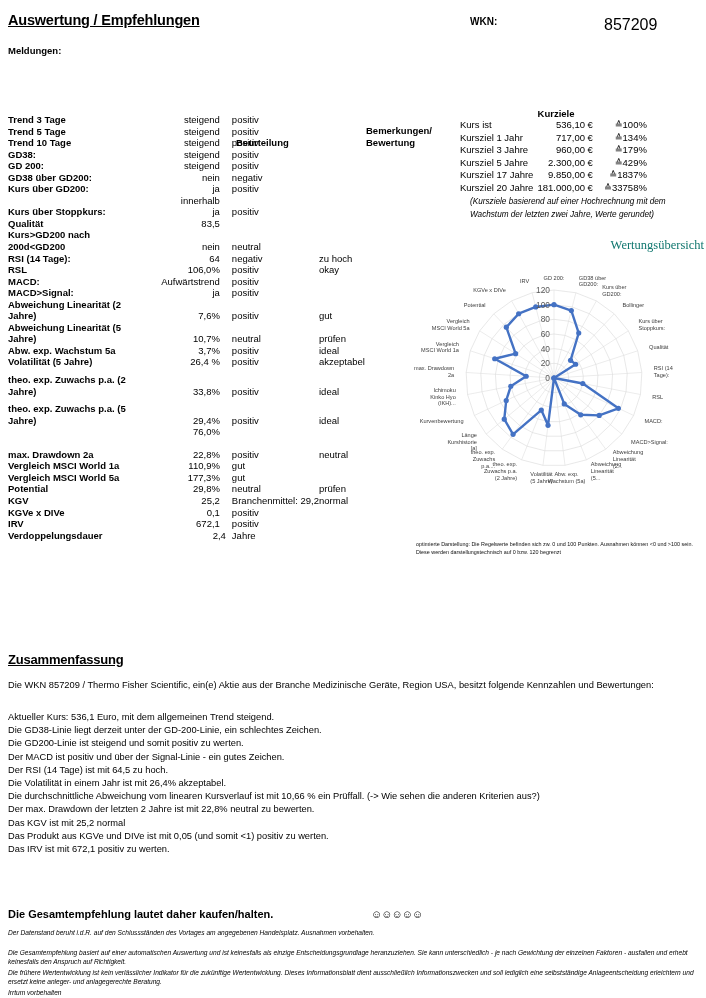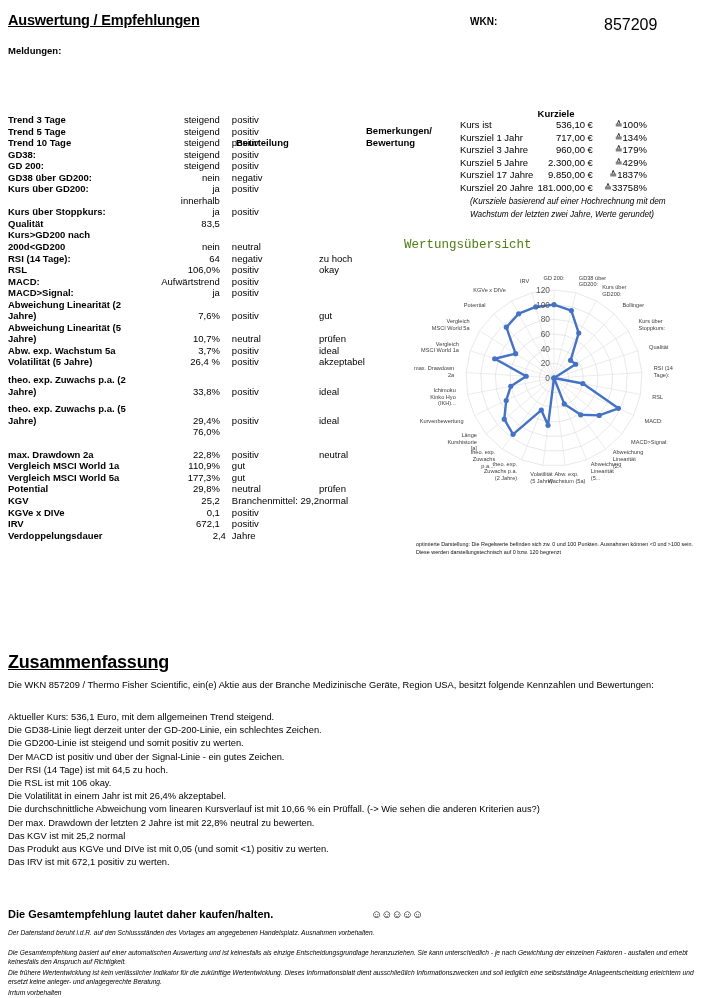--- a/index.html
+++ b/index.html
@@ -74,35 +74,35 @@
     font-size: 8.2px; font-style: italic; line-height: 12.5px;
   }
 
   
   .chart-wrap {
     position: absolute; left: 404px; top: 238px;
     width: 300px; height: 340px;
   }
   .chart-title {
     position: absolute; left: 0; top: 0; width: 300px;
-    text-align: left;
-    font-size: 12.5px; color: #4d7c0f;
-    font-family: Liberation Mono, monospace;
+    text-align: right;
+    font-size: 12.5px; color: #0f766e;
+    font-family: Liberation Serif, serif;
     font-weight: normal;
   }
   .chart-svg { position: absolute; left: 0; top: 28px; }
   .chart-foot {
     position: absolute; left: 12px; top: 303px; width: 280px;
     font-size: 5.4px; line-height: 7.6px; color: #111;
   }
 
   
   .zf-title {
     position: absolute; left: 8px; top: 652px;
-    font-size: 18px; font-weight: bold; text-decoration: underline;
+    font-size: 13px; font-weight: bold; text-decoration: underline;
     letter-spacing: -0.2px;
     text-align: center;
   }
   .zf-intro {
     position: absolute; left: 8px; top: 679px; width: 660px;
     font-size: 9.3px; line-height: 13.2px;
   }
   .zf-lines {
     position: absolute; left: 8px; top: 711px; width: 690px;
     font-size: 9.3px; line-height: 13.2px;
@@ -503,21 +503,20 @@
   </div>
 
   <div class="zf-title">Zusammenfassung</div>
   <div class="zf-intro">Die WKN 857209 / Thermo Fisher Scientific, ein(e) Aktie aus der Branche Medizinische Geräte, Region USA, besitzt folgende Kennzahlen und Bewertungen:</div>
   <div class="zf-lines" id="zf-lines">
       <div>Aktueller Kurs: 536,1 Euro, mit dem allgemeinen Trend steigend.</div>
       <div>Die GD38-Linie liegt derzeit unter der GD-200-Linie, ein schlechtes Zeichen.</div>
       <div>Die GD200-Linie ist steigend und somit positiv zu werten.</div>
       <div>Der MACD ist positiv und über der Signal-Linie - ein gutes Zeichen.</div>
       <div>Der RSI (14 Tage) ist mit 64,5 zu hoch.</div>
-      <div>Die RSL ist mit 106 okay.</div>
       <div>Die Volatilität in einem Jahr ist mit 26,4% akzeptabel.</div>
       <div>Die durchschnittliche Abweichung vom linearen Kursverlauf ist mit 10,66 % ein Prüffall. (-&gt; Wie sehen die anderen Kriterien aus?)</div>
       <div>Der max. Drawdown der letzten 2 Jahre ist mit  22,8% neutral zu bewerten.</div>
       <div>Das KGV ist mit 25,2 normal</div>
       <div>Das Produkt aus KGVe und DIVe ist mit 0,05 (und somit &lt;1) positiv zu werten.</div>
       <div>Das IRV ist mit 672,1 positiv zu werten.</div>
     </div>
 
   <div class="rec-line">Die Gesamtempfehlung lautet daher kaufen/halten.</div>
   <div class="rec-faces">☺☺☺☺☺</div>

